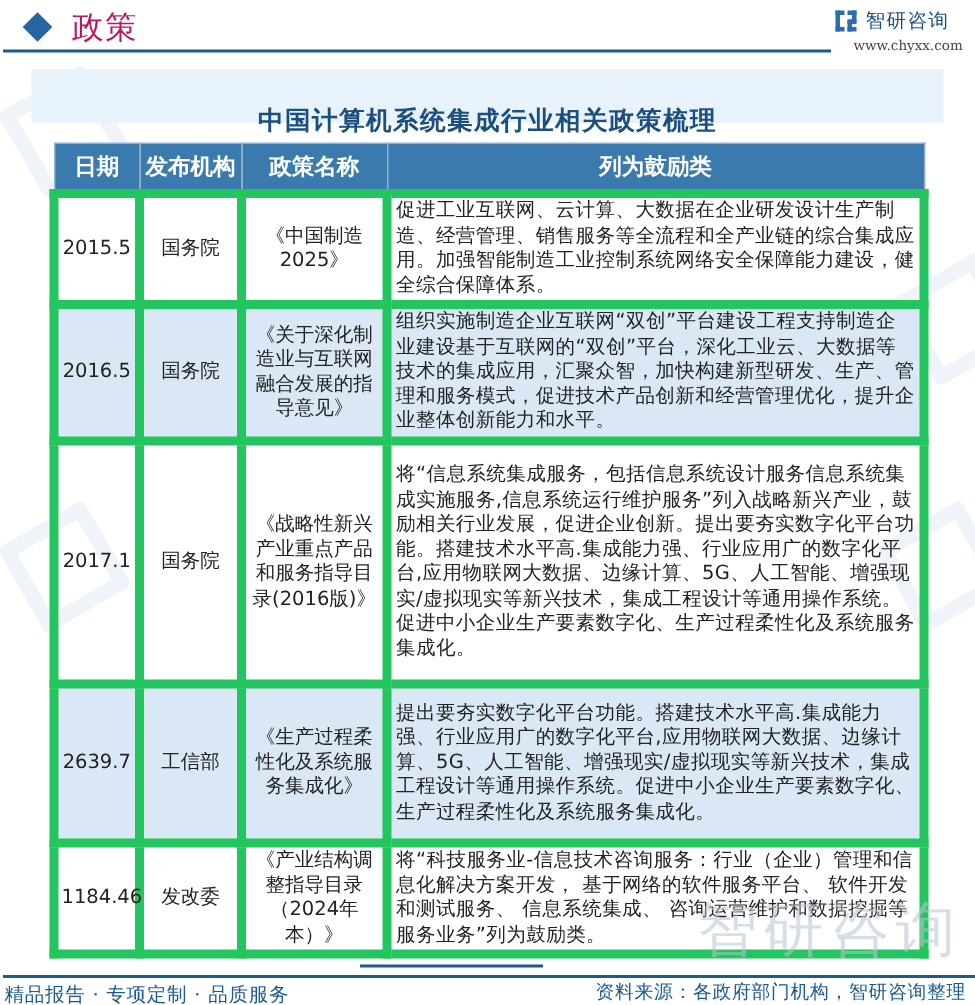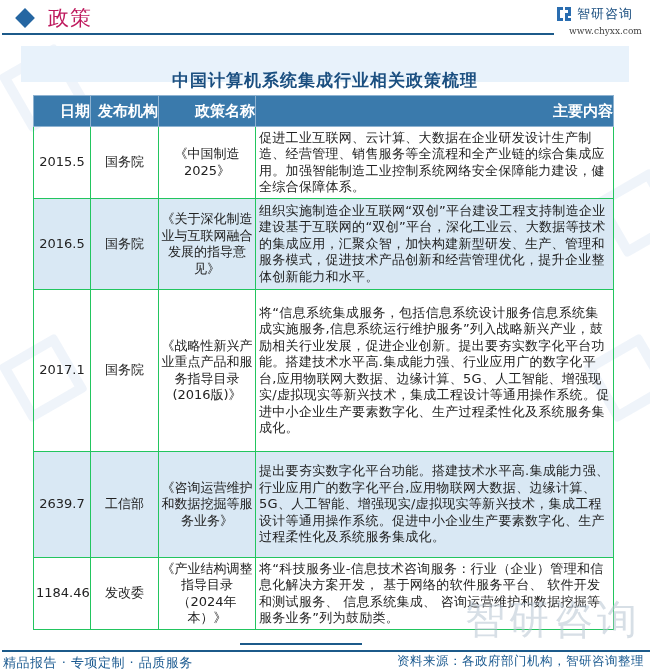--- a/index.html
+++ b/index.html
@@ -22,24 +22,24 @@
   .page-heading {
     position:absolute; left:21px; top:46px; width:608px; height:36px; background:#e8f2fb;
     display:flex; align-items:center; justify-content:center;
   }
   .page-heading span { font-size:17px; color:#1b4f80; font-family:"DejaVu Serif",serif; font-weight:bold; letter-spacing:1px;margin-top:33px; }
   table.policy {
     position:absolute; left:33px; top:95px; width:580px; border-collapse:collapse; table-layout:fixed;
   }
   table.policy th {
     background:#3a7aac; color:#ffffff; font-size:15px; font-weight:bold; height:30px;
-    border:1px solid #8fb3d1; padding:0; text-align:right;
+    border:1px solid #8fb3d1; padding:0; text-align:center;
   }
   table.policy td {
-    border:1px solid #22c55e; padding:0 2px; font-size:13px; color:#222; vertical-align:middle;
+    border:6px solid #22c55e; padding:0 2px; font-size:13px; color:#222; vertical-align:middle;
     line-height:16.5px;
   }
   table.policy tr.alt td { background:#d9e8f4; }
   table.policy td.c { text-align:center; }
   table.policy td.content { padding:1px 3px; text-align:left; letter-spacing:0.3px; }
   .source-line { position:absolute; left:2px; top:643px; width:120px; height:2px; background:#1c5a8a; }
   .source {
     position:absolute; right:6px; top:653px; font-size:12.5px; color:#1b5a90; letter-spacing:0.5px;
   }
   .footer-line { position:absolute; left:2px; top:646px; width:648px; height:2px; background:#1c5a8a; }
@@ -86,21 +86,21 @@
     <col style="width:57px">
     <col style="width:68px">
     <col style="width:97px">
     <col style="width:358px">
   </colgroup>
   <thead>
     <tr>
       <th>日期</th>
       <th>发布机构</th>
       <th>政策名称</th>
-      <th>主要内容</th>
+      <th>列为鼓励类</th>
     </tr>
   </thead>
   <tbody>
     <tr style="height:72px;">
       <td class="c">2015.5</td>
       <td class="c">国务院</td>
       <td class="c">《中国制造2025》</td>
       <td class="content">促进工业互联网、云计算、大数据在企业研发设计生产制造、经营管理、销售服务等全流程和全产业链的综合集成应用。加强智能制造工业控制系统网络安全保障能力建设，健全综合保障体系。</td>
     </tr>
     <tr class="alt" style="height:91px;">
@@ -111,21 +111,21 @@
     </tr>
     <tr style="height:162px;">
       <td class="c">2017.1</td>
       <td class="c">国务院</td>
       <td class="c">《战略性新兴产业重点产品和服务指导目录(2016版)》</td>
       <td class="content">将“信息系统集成服务，包括信息系统设计服务信息系统集成实施服务,信息系统运行维护服务”列入战略新兴产业，鼓励相关行业发展，促进企业创新。提出要夯实数字化平台功能。搭建技术水平高.集成能力强、行业应用广的数字化平台,应用物联网大数据、边缘计算、5G、人工智能、增强现实/虚拟现实等新兴技术，集成工程设计等通用操作系统。促进中小企业生产要素数字化、生产过程柔性化及系统服务集成化。</td>
     </tr>
     <tr class="alt" style="height:106px;">
       <td class="c">2639.7</td>
       <td class="c">工信部</td>
-      <td class="c">《咨询运营维护和数据挖掘等服务业务》</td>
+      <td class="c">《生产过程柔性化及系统服务集成化》</td>
       <td class="content">提出要夯实数字化平台功能。搭建技术水平高.集成能力强、行业应用广的数字化平台,应用物联网大数据、边缘计算、5G、人工智能、增强现实/虚拟现实等新兴技术，集成工程设计等通用操作系统。促进中小企业生产要素数字化、生产过程柔性化及系统服务集成化。</td>
     </tr>
     <tr style="height:72px;">
       <td class="c">1184.46</td>
       <td class="c">发改委</td>
       <td class="c">《产业结构调整指导目录（2024年本）》</td>
       <td class="content">将“科技服务业-信息技术咨询服务：行业（企业）管理和信息化解决方案开发， 基于网络的软件服务平台、 软件开发和测试服务、 信息系统集成、 咨询运营维护和数据挖掘等服务业务”列为鼓励类。</td>
     </tr>
   </tbody>
 </table>

